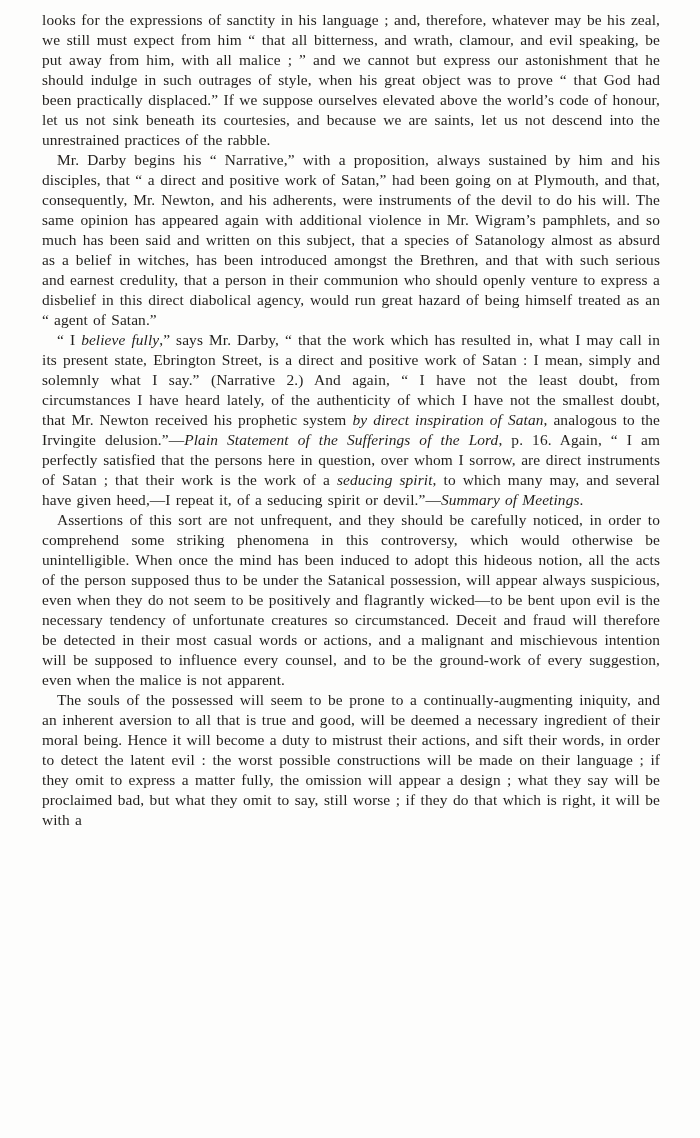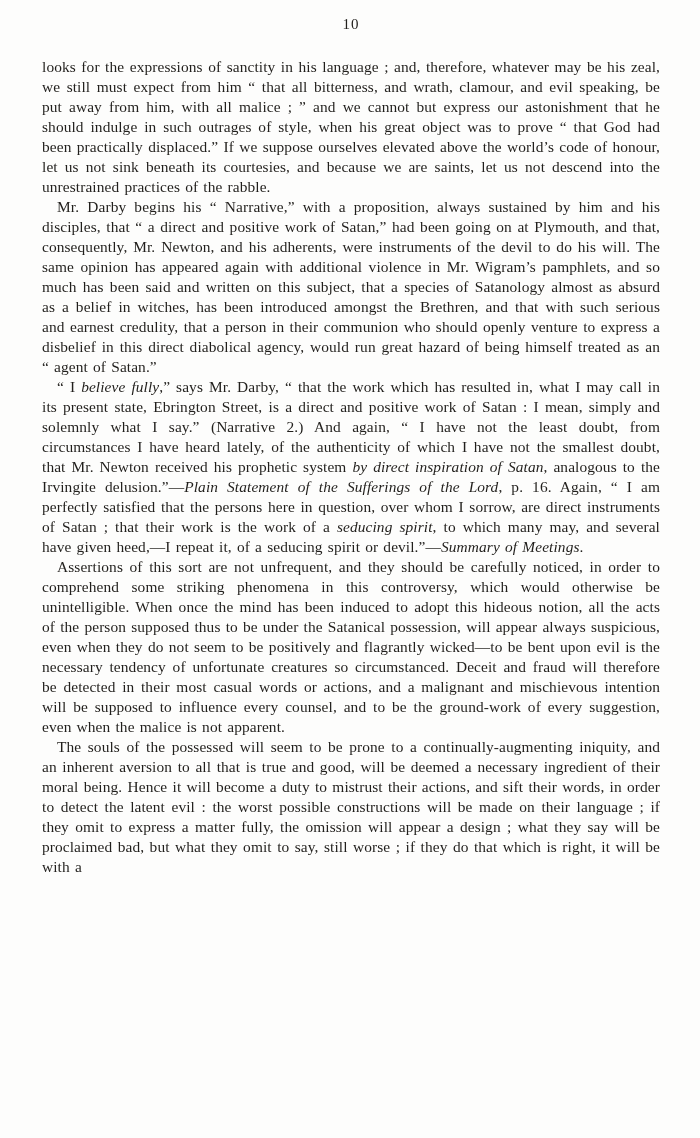--- a/index.html
+++ b/index.html
@@ -38,21 +38,20 @@
     text-indent: 0;
   }
   .text-block i {
     margin-top: 44px;
   }
 </style>
 </head>
 <body>
 
 <div class="page">
-  <div class="page-number">10</div>
 
   <div class="text-block">
     <p class="first"><span>looks for the expressions of sanctity in his language ; and, therefore, whatever may be his zeal, we still must expect from him “ that all bitterness, and wrath, clamour, and evil speaking, be put away from him, with all malice ; ” and we cannot but express our astonishment that he should indulge in such outrages of style, when his great object was to prove “ that God had been practically displaced.”  If we suppose ourselves elevated above the world’s code of honour, let us not sink beneath its courtesies, and because we are saints, let us not descend into the unrestrained practices of the rabble.</span></p>
     <p><span>Mr. Darby begins his “ Narrative,” with a proposition, always sustained by him and his disciples, that “ a direct and positive work of Satan,” had been going on at Plymouth, and that, consequently, Mr. Newton, and his adherents, were instruments of the devil to do his will.  The same opinion has appeared again with additional violence in Mr. Wigram’s pamphlets, and so much has been said and written on this subject, that a species of Satanology almost as absurd as a belief in witches, has been introduced amongst the Brethren, and that with such serious and earnest credulity, that a person in their communion who should openly venture to express a disbelief in this direct diabolical agency, would run great hazard of being himself treated as an “ agent of Satan.”</span></p>
     <p><span>“ I </span><i>believe fully</i><span>,” says Mr. Darby, “ that the work which has resulted in, what I may call in its present state, Ebrington Street, is a direct and positive work of Satan : I mean, simply and solemnly what I say.”  (Narrative 2.)  And again, “ I have not the least doubt, from circumstances I have heard lately, of the authenticity of which I have not the smallest doubt, that Mr. Newton received his prophetic system </span><i>by direct inspiration of Satan</i><span>, analogous to the Irvingite delusion.”—</span><i>Plain Statement of the Sufferings of the Lord</i><span>, p. 16.  Again, “ I am perfectly satisfied that the persons here in question, over whom I sorrow, are direct instruments of Satan ; that their work is the work of a </span><i>seducing spirit</i><span>, to which many may, and several have given heed,—I repeat it, of a seducing spirit or devil.”—</span><i>Summary of Meetings</i><span>.</span></p>
     <p><span>Assertions of this sort are not unfrequent, and they should be carefully noticed, in order to comprehend some striking phenomena in this controversy, which would otherwise be unintelligible.  When once the mind has been induced to adopt this hideous notion, all the acts of the person supposed thus to be under the Satanical possession, will appear always suspicious, even when they do not seem to be positively and flagrantly wicked—to be bent upon evil is the necessary tendency of unfortunate creatures so circumstanced.  Deceit and fraud will therefore be detected in their most casual words or actions, and a malignant and mischievous intention will be supposed to influence every counsel, and to be the ground-work of every suggestion, even when the malice is not apparent.</span></p>
     <p><span>The souls of the possessed will seem to be prone to a continually-augmenting iniquity, and an inherent aversion to all that is true and good, will be deemed a necessary ingredient of their moral being.  Hence it will become a duty to mistrust their actions, and sift their words, in order to detect the latent evil : the worst possible constructions will be made on their language ; if they omit to express a matter fully, the omission will appear a design ; what they say will be proclaimed bad, but what they omit to say, still worse ; if they do that which is right, it will be with a</span></p>
   </div>
 </div>
 

